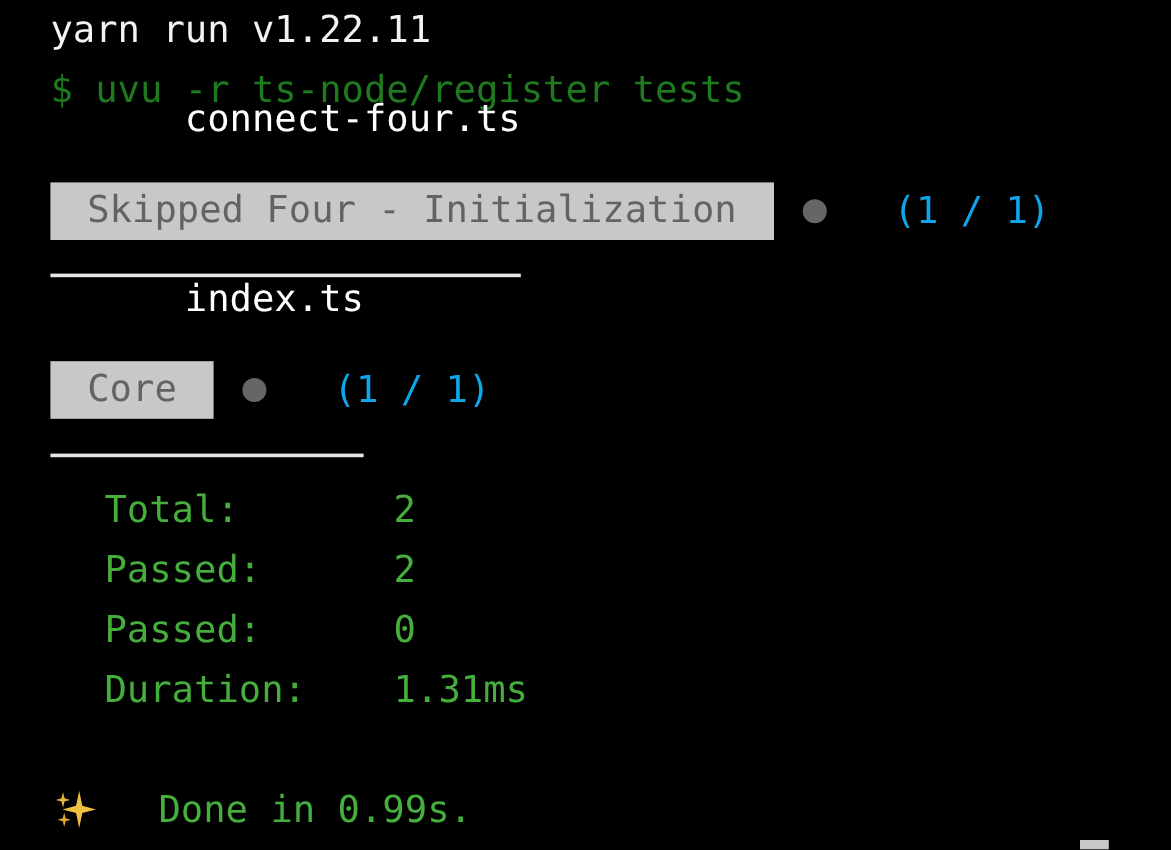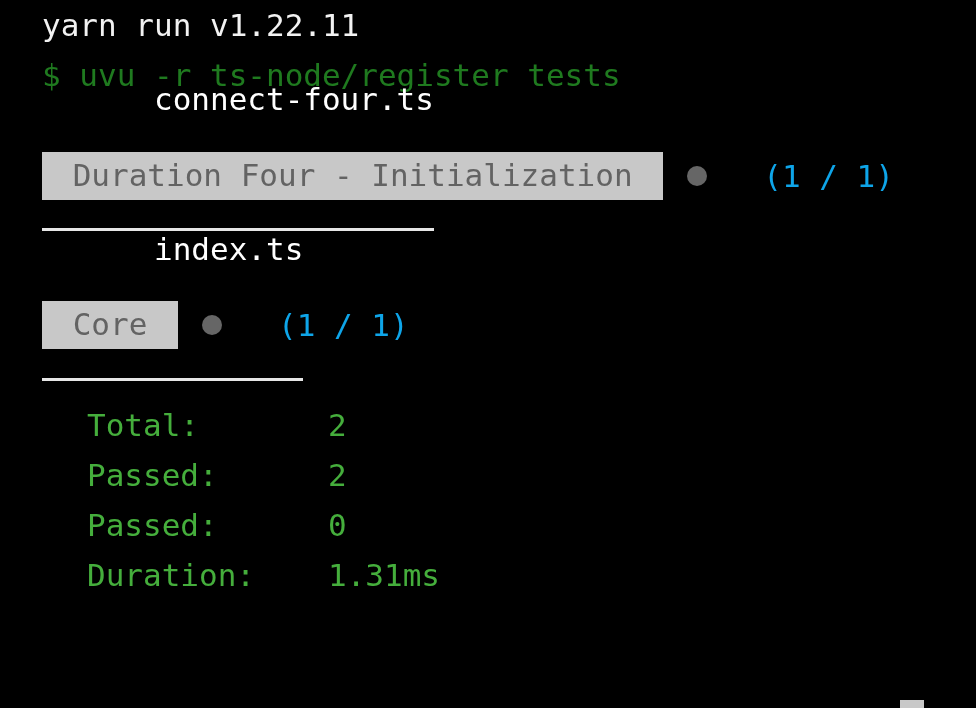--- a/index.html
+++ b/index.html
@@ -124,21 +124,21 @@
 
   <div class="line" style="top:100px;">
     <span class="file-head">
       <span>connect-four.ts</span>
       <span class="underline"></span>
     </span>
   </div>
 
   <div class="line" style="top:151px;">
     <span class="suite-row">
-      <span class="suite-chip"> Duration Four - Initialization </span>
+      <span class="suite-chip"> Skipped Four - Initialization </span>
       <span class="dot"></span>
       <span class="ratio">(1 / 1)</span>
     </span>
   </div>
 
   <div class="line" style="top:250px;">
     <span class="file-head">
       <span>index.ts</span>
       <span class="underline"></span>
     </span>
@@ -165,16 +165,26 @@
   <div class="line" style="top:500px; left:55px;">
     <span class="c-green stat-label" style="width:241px;">Passed:</span>
     <span class="c-green">0</span>
   </div>
 
   <div class="line" style="top:550px; left:55px;">
     <span class="c-green stat-label" style="width:241px;">Duration:</span>
     <span class="c-green">1.31ms</span>
   </div>
 
+  <div class="line" style="top:650px;">
+    <span class="sparkle">
+      <svg width="40" height="40" viewBox="0 0 40 40" aria-hidden="true">
+        <path d="M24 4 L26.6 16.4 L38 19.5 L26.6 22.6 L24 35 L21.4 22.6 L10 19.5 L21.4 16.4 Z" fill="#f0c040"></path>
+        <path d="M10.5 5 L11.8 10.2 L16.5 11.6 L11.8 13 L10.5 18.2 L9.2 13 L4.5 11.6 L9.2 10.2 Z" fill="#e8b339"></path>
+        <path d="M11.5 22 L12.7 26.8 L17 28.1 L12.7 29.4 L11.5 34.2 L10.3 29.4 L6 28.1 L10.3 26.8 Z" fill="#e0a830"></path>
+      </svg>
+    </span>
+    <span class="c-green" style="margin-left:50px;">Done in 0.99s.</span>
+  </div>
 
   <div id="cursor"></div>
 
 </div>
 
 </body></html>

